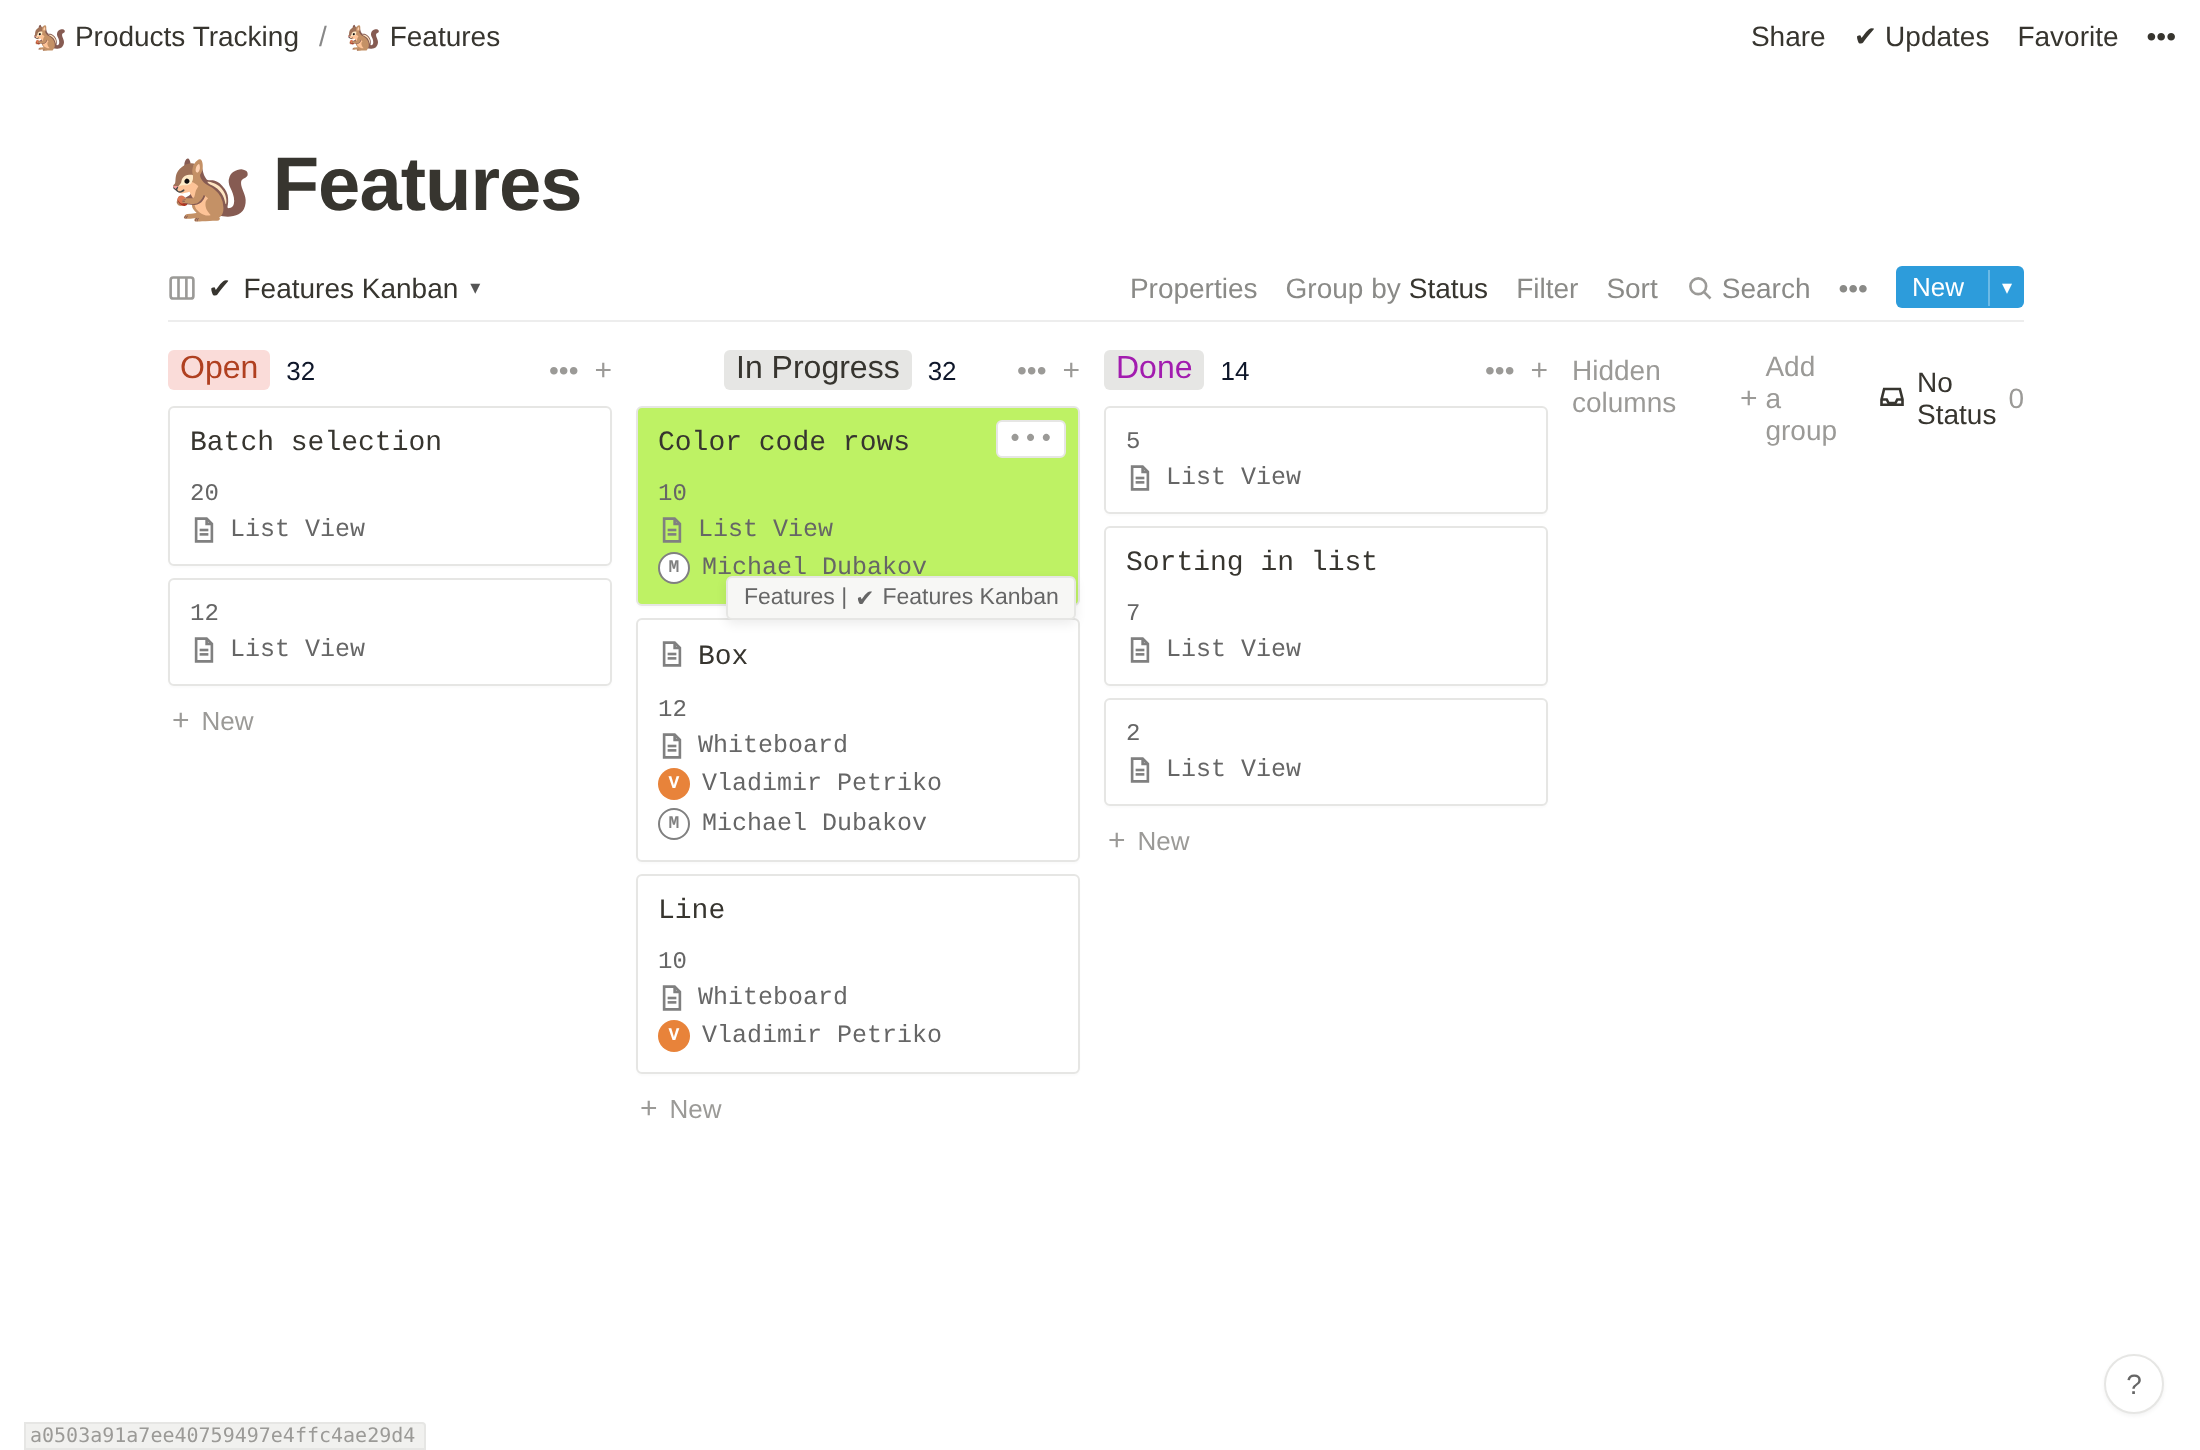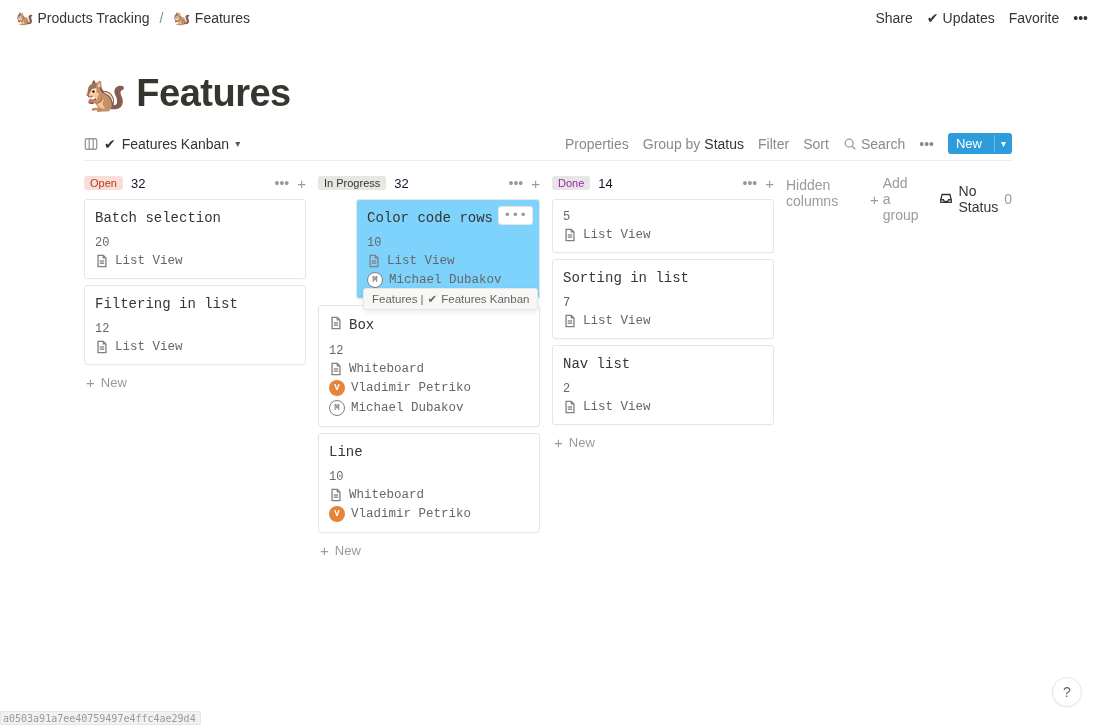--- a/index.html
+++ b/index.html
@@ -30,30 +30,30 @@
 .view-right .group-strong { color: #37352f; }
 .new-btn { background: #2d9cdb; color: #fff; border-radius: 3px; display: flex; align-items: center; }
 .new-btn .nb-text { padding: 3px 8px; font-weight: 500; font-size: 13px; }
 .new-btn .nb-chev { padding: 3px 6px; border-left: 1px solid rgba(255,255,255,0.3); font-size: 10px; }
 
 
 .board { display: flex; gap: 12px; margin-top: 14px; align-items: flex-start; }
 .col { width: 222px; flex-shrink: 0; }
 .col-head { display: flex; align-items: center; justify-content: space-between; margin-bottom: 8px; }
 .col-head-left { display: flex; align-items: center; gap: 8px; }
-.status-pill { border-radius: 3px; padding: 1px 6px; font-size: 11px; }
+.status-pill { border-radius: 3px; padding: 1px 6px; font-size: 16px; }
 .pill-open { background: #fadcd9; color: #b04020; }
-.pill-progress { background: #e6e6e4; color: #37352f; }
+.pill-progress { background: #e6e6e4; color: #37352f; margin-left: 44px; }
 .pill-done { background: #e6e6e4; color: #a21caf; }
 .col-count { color: #0f172a; font-size: 13px; }
 .col-head-right { display: flex; align-items: center; gap: 8px; color: #9b9a97; }
 .col-head-right span { cursor: pointer; }
 
 .card { border: 1px solid #e6e6e4; background: #fff; border-radius: 3px; padding: 10px; margin-bottom: 6px; box-shadow: 0 1px 1px rgba(0,0,0,0.02); position: relative; font-family: Liberation Mono, monospace; }
-.card.hovered { background: #7dd3fc; margin-left: 38px; }
+.card.hovered { background: #bef264; }
 .card-title { font-weight: 500; margin-bottom: 10px; font-size: 14px; display: flex; align-items: center; gap: 6px; }
 .card-title .doc-inline { color: #9b9a97; font-size: 13px; }
 .card-num { font-size: 12px; color: #666; margin-bottom: 4px; }
 .card-row { display: flex; align-items: center; gap: 6px; font-size: 12.5px; color: #666; margin-top: 4px; }
 .doc-icon { width: 14px; height: 14px; display: inline-flex; align-items: center; justify-content: center; }
 .avatar { width: 16px; height: 16px; border-radius: 50%; display: inline-flex; align-items: center; justify-content: center; font-size: 9px; font-weight: 600; color: #fff; }
 .av-m { border: 1.5px solid #808080; color: #808080; background: #fff; }
 .av-v { background: #e8833a; }
 .card-more { position: absolute; top: 6px; right: 6px; border: 1px solid #e6e6e4; background: #fff; border-radius: 3px; padding: 2px 5px; color: #9b9a97; cursor: pointer; font-size: 13px; line-height: 1; }
 
@@ -65,21 +65,21 @@
 .side-head { display: flex; justify-content: space-between; align-items: flex-start; gap: 12px; }
 .nostatus-row { display: flex; align-items: center; gap: 6px; color: #37352f; padding-left: 6px; }
 .nostatus-row .cnt { color: #9b9a97; }
 
 
 .tooltip { position: absolute; background: #f7f7f5; border: 1px solid #e6e6e4; border-radius: 3px; padding: 3px 8px; font-size: 11.5px; color: #666; box-shadow: 0 2px 6px rgba(0,0,0,0.08); display: flex; align-items: center; gap: 4px; }
 
 
 .help-btn { position: absolute; right: 18px; bottom: 18px; width: 30px; height: 30px; border: 1px solid #e6e6e4; border-radius: 50%; display: flex; align-items: center; justify-content: center; color: #666; background: #fff; box-shadow: 0 1px 2px rgba(0,0,0,0.05); cursor: pointer; }
 
-.hash-footer { position: absolute; left: 0; bottom: 0; background: #f1f1ef; border: 1px solid #e6e6e4; border-top-right-radius: 2px; padding: 1px 4px 0 2px; font-size: 10px; color: #9b9a97; font-family: monospace; }
+.hash-footer { position: absolute; left: 12px; bottom: 0; background: #f1f1ef; border: 1px solid #e6e6e4; border-top-right-radius: 2px; padding: 1px 4px 0 2px; font-size: 10px; color: #9b9a97; font-family: monospace; }
 
 .svg-icon { width: 14px; height: 14px; fill: none; stroke: #9b9a97; stroke-width: 1.5; }
 .svg-doc { stroke: #808080; }
 .plus { font-size: 15px; line-height: 1; }
 
 </style>
 </head>
 <body>
 
 <div class="topbar">
@@ -168,23 +168,20 @@
                 <path d="M3.5 1.5h6l3 3v10h-9z"></path>
                 <path d="M9.5 1.5v3h3"></path>
                 <line x1="5.5" y1="8" x2="10.5" y2="8"></line>
                 <line x1="5.5" y1="10.5" x2="10.5" y2="10.5"></line>
               </svg>
             </span>
             <span>List View</span>
           </div>
         </div>
         <div class="card">
-          <div class="card-title">
-            <span>Filtering in list</span>
-          </div>
           <div class="card-num">12</div>
           <div class="card-row">
             <span class="doc-icon">
               <svg class="svg-icon svg-doc" viewBox="0 0 16 16">
                 <path d="M3.5 1.5h6l3 3v10h-9z"></path>
                 <path d="M9.5 1.5v3h3"></path>
                 <line x1="5.5" y1="8" x2="10.5" y2="8"></line>
                 <line x1="5.5" y1="10.5" x2="10.5" y2="10.5"></line>
               </svg>
             </span>
@@ -322,23 +319,20 @@
                 <path d="M3.5 1.5h6l3 3v10h-9z"></path>
                 <path d="M9.5 1.5v3h3"></path>
                 <line x1="5.5" y1="8" x2="10.5" y2="8"></line>
                 <line x1="5.5" y1="10.5" x2="10.5" y2="10.5"></line>
               </svg>
             </span>
             <span>List View</span>
           </div>
         </div>
         <div class="card">
-          <div class="card-title">
-            <span>Nav list</span>
-          </div>
           <div class="card-num">2</div>
           <div class="card-row">
             <span class="doc-icon">
               <svg class="svg-icon svg-doc" viewBox="0 0 16 16">
                 <path d="M3.5 1.5h6l3 3v10h-9z"></path>
                 <path d="M9.5 1.5v3h3"></path>
                 <line x1="5.5" y1="8" x2="10.5" y2="8"></line>
                 <line x1="5.5" y1="10.5" x2="10.5" y2="10.5"></line>
               </svg>
             </span>

